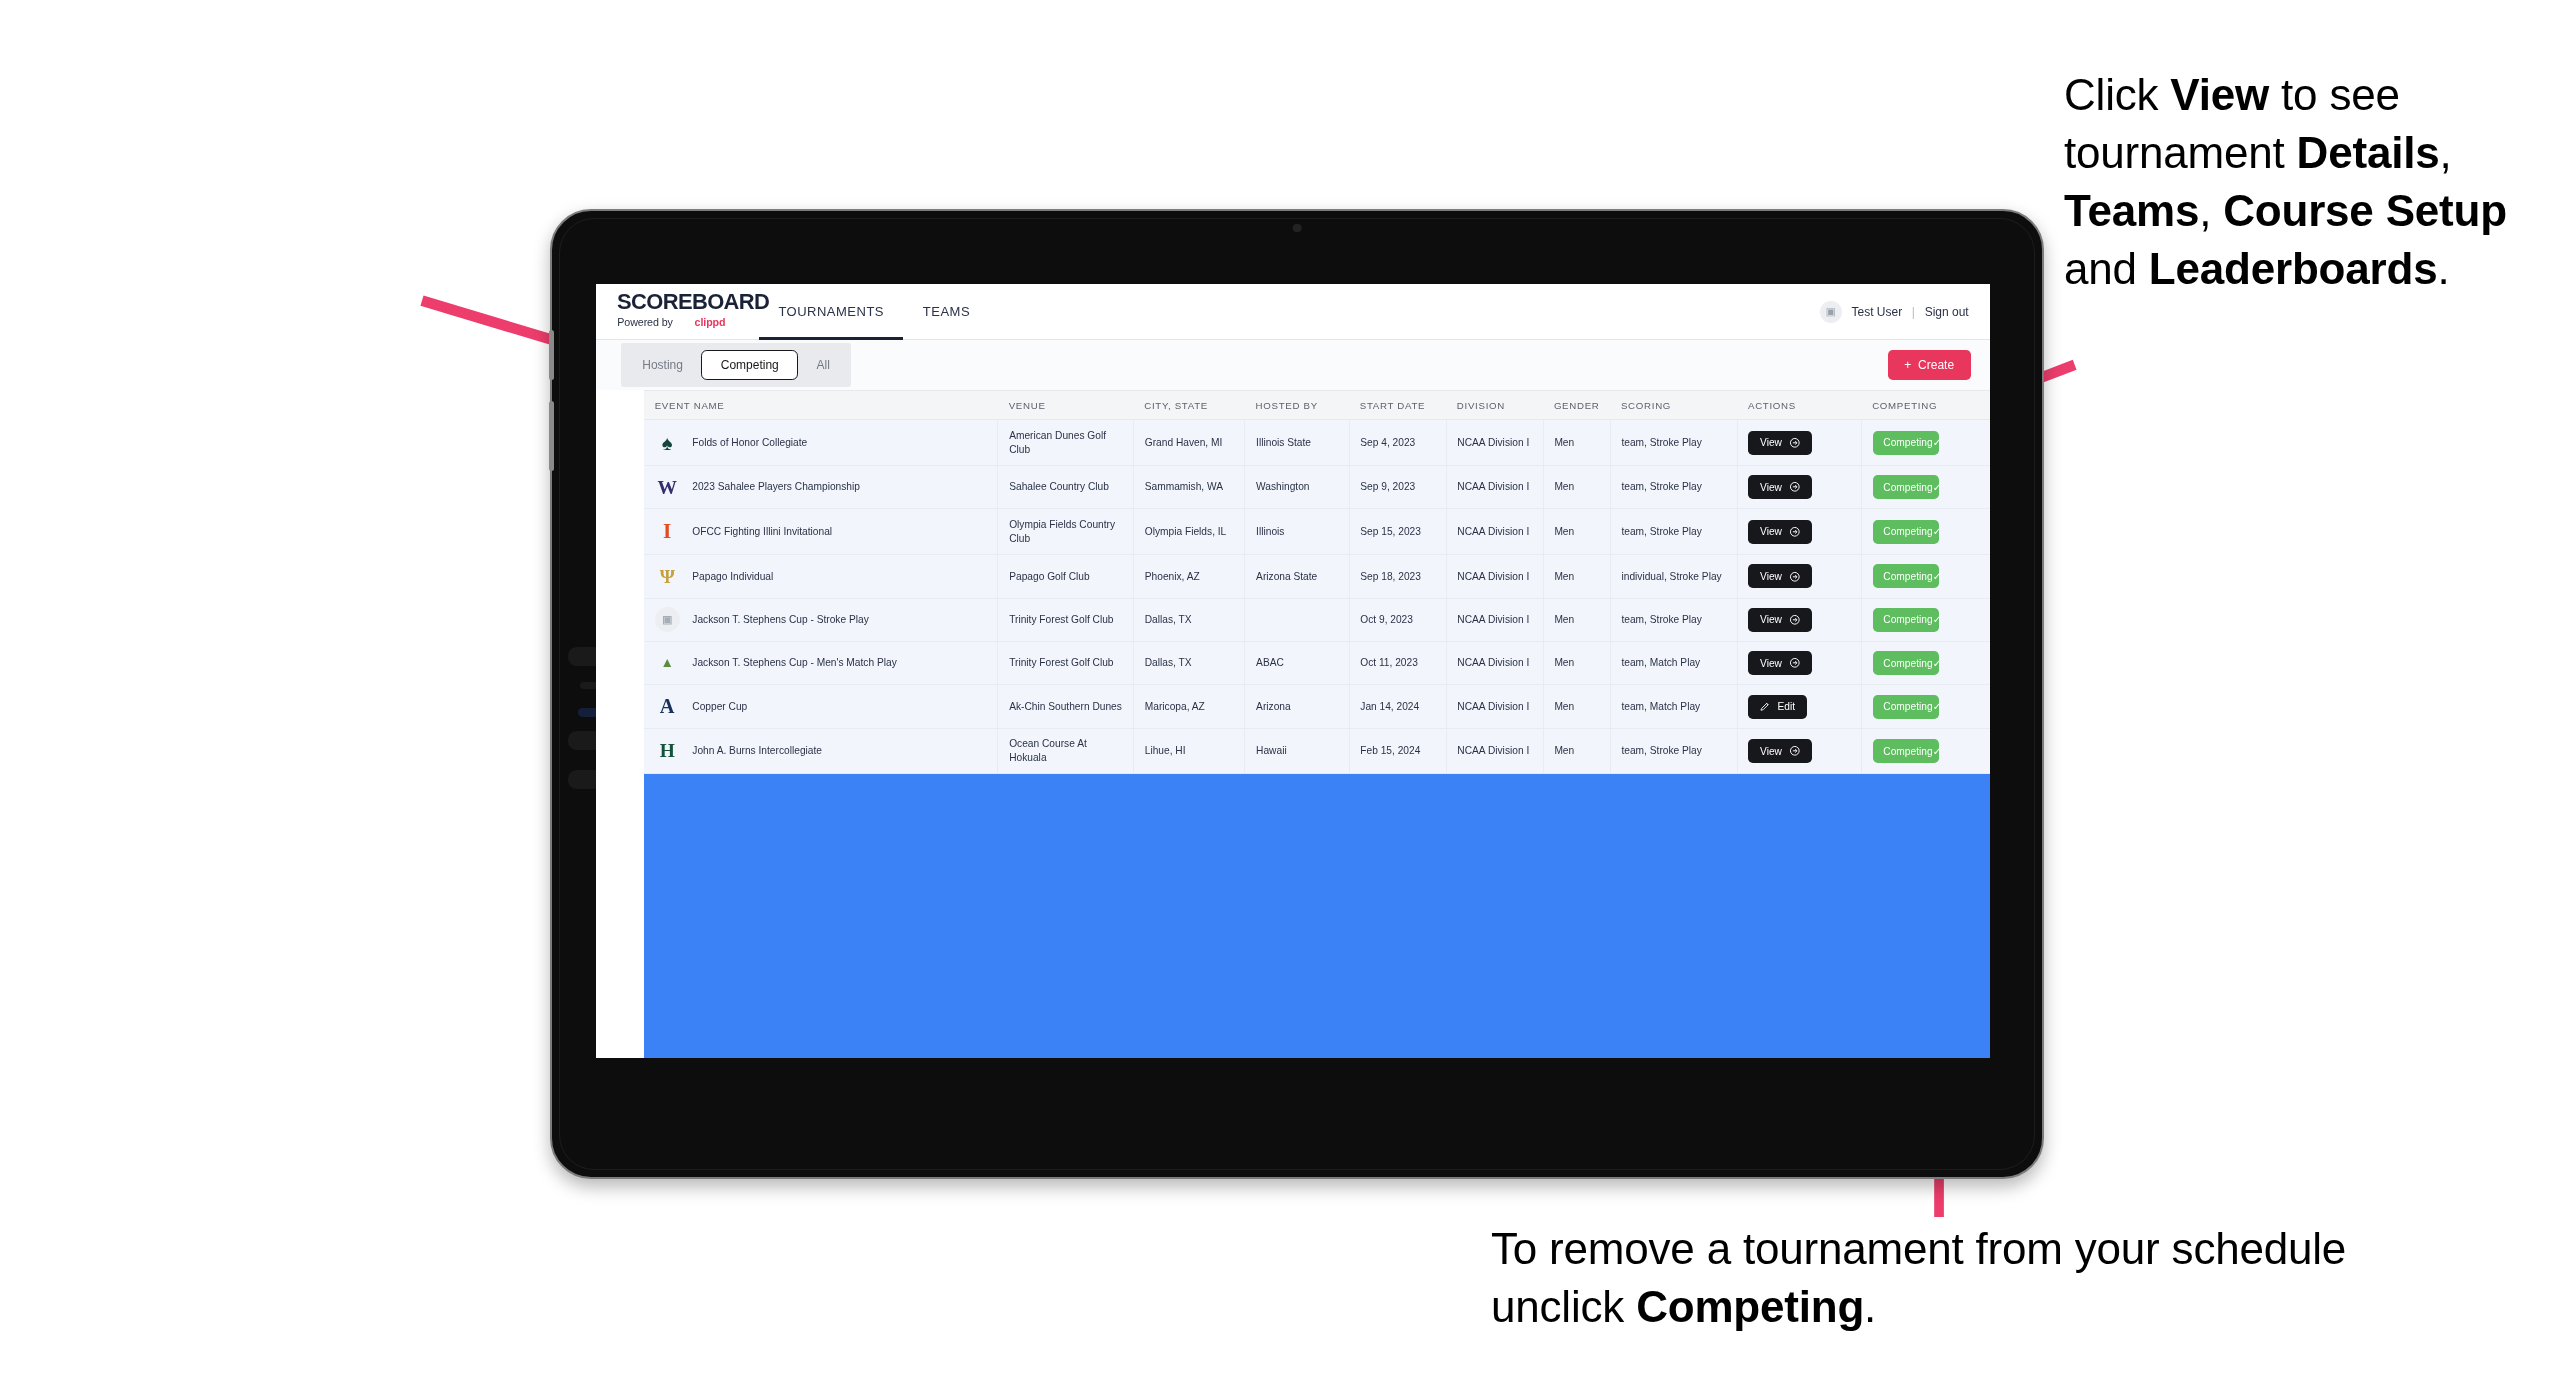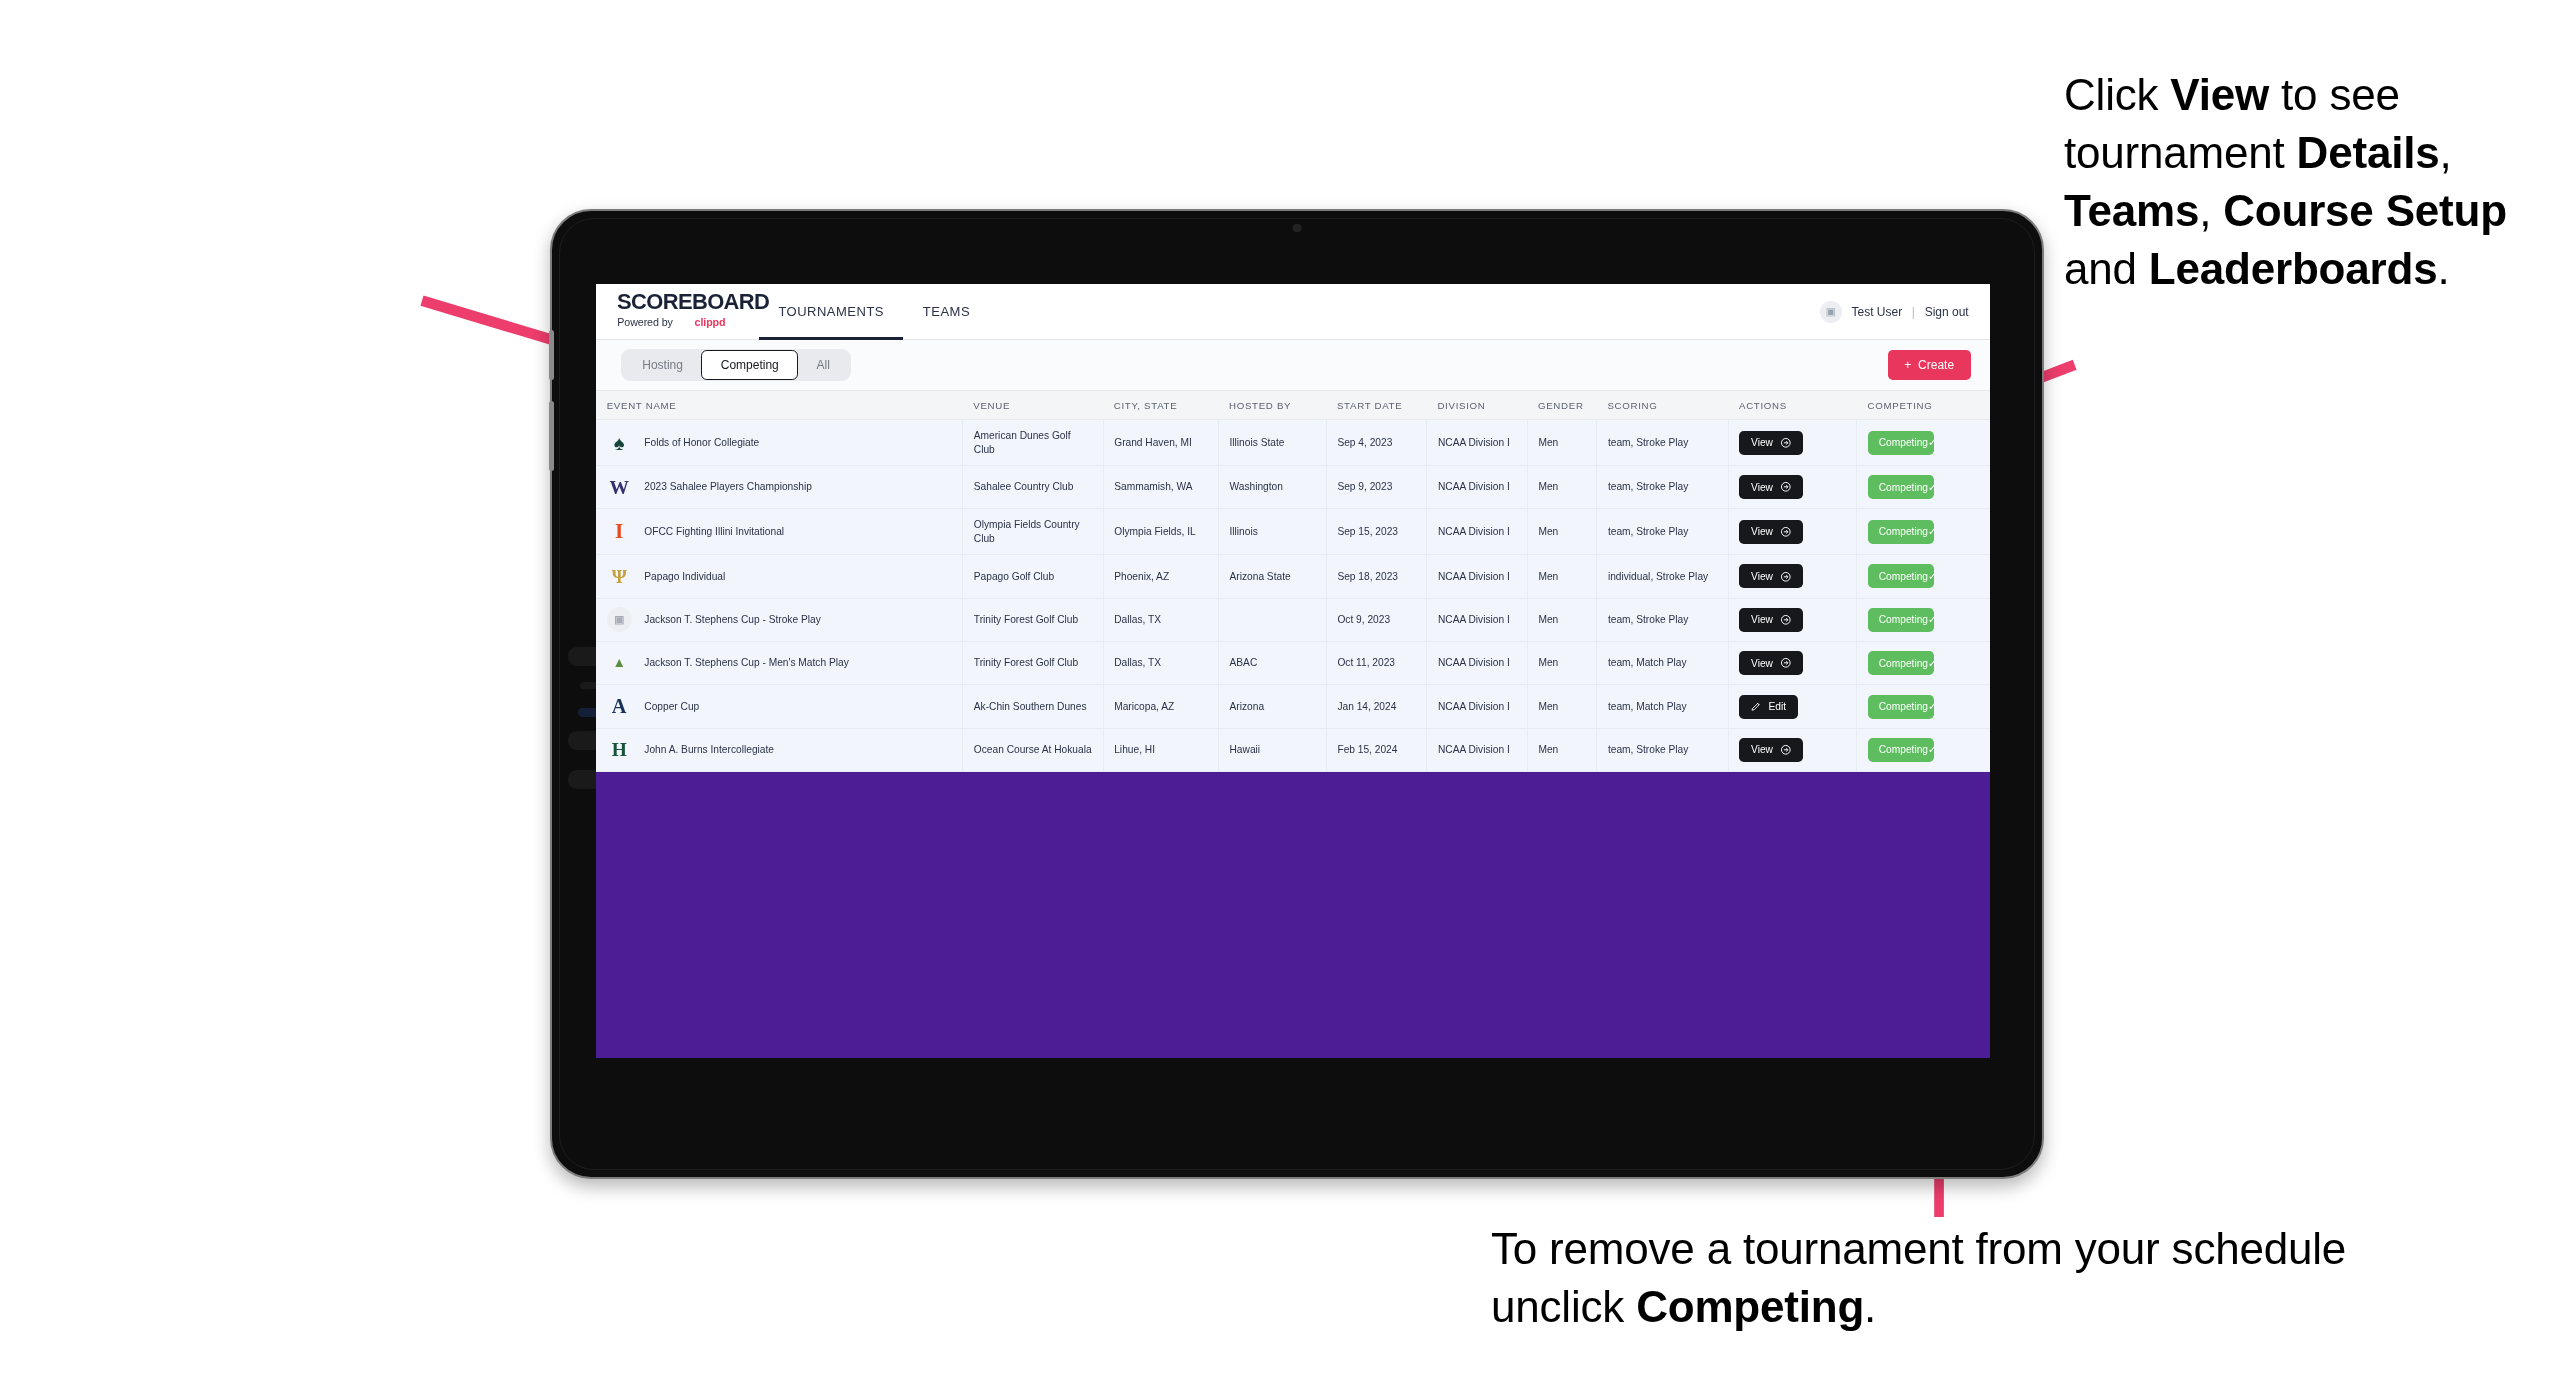--- a/index.html
+++ b/index.html
@@ -102,22 +102,22 @@
   #signout { cursor: pointer; }
 
   
   #filterbar {
     display: flex; align-items: center;
     height: 50px; background: #fafbfc;
     padding: 0 19.4px 0 25px;
   }
   #segmented {
     display: flex; align-items: center;
-    background: #e8eaee; border-radius: 9px; padding: 2.9px;
-    height: 32px;
+    background: #e8eaee; border-radius: 3px; padding: 2.9px;
+    height: 44px;
   }
   .seg {
     display: flex; align-items: center; justify-content: center;
     padding: 0 18.4px; height: 26px; font-size: 12px;
     color: #767b86; border-radius: 3.9px; cursor: pointer;
     white-space: nowrap;
   }
   .seg.active {
     background: #ffffff; color: #17181c;
     border: 1.6px solid #17181c; border-radius: 5.8px;
@@ -127,21 +127,21 @@
     margin-left: auto;
     background: #e8365d; color: #fff;
     font-size: 12px; border-radius: 4.8px;
     height: 30px; padding: 0 16.5px;
     display: flex; align-items: center; gap: 6.8px;
     cursor: pointer; border: none;
     font-family: "Liberation Sans", sans-serif;
   }
 
   
-  #table-wrap { background: #4c1d95; height: 673px; }
+  #table-wrap { background: #3b82f6; height: 673px; margin-left: 48px; }
   table { width: 100%; border-collapse: collapse; table-layout: fixed; }
   thead th {
     background: #f4f5f7;
     text-align: left;
     font-size: 9.7px; font-weight: 400; letter-spacing: 0.7px;
     color: #5b616e; padding: 8.7px 10.7px;
     border-top: 1px solid #e6e8ec;
     border-bottom: 1px solid #e6e8ec;
     vertical-align: middle;
   }

